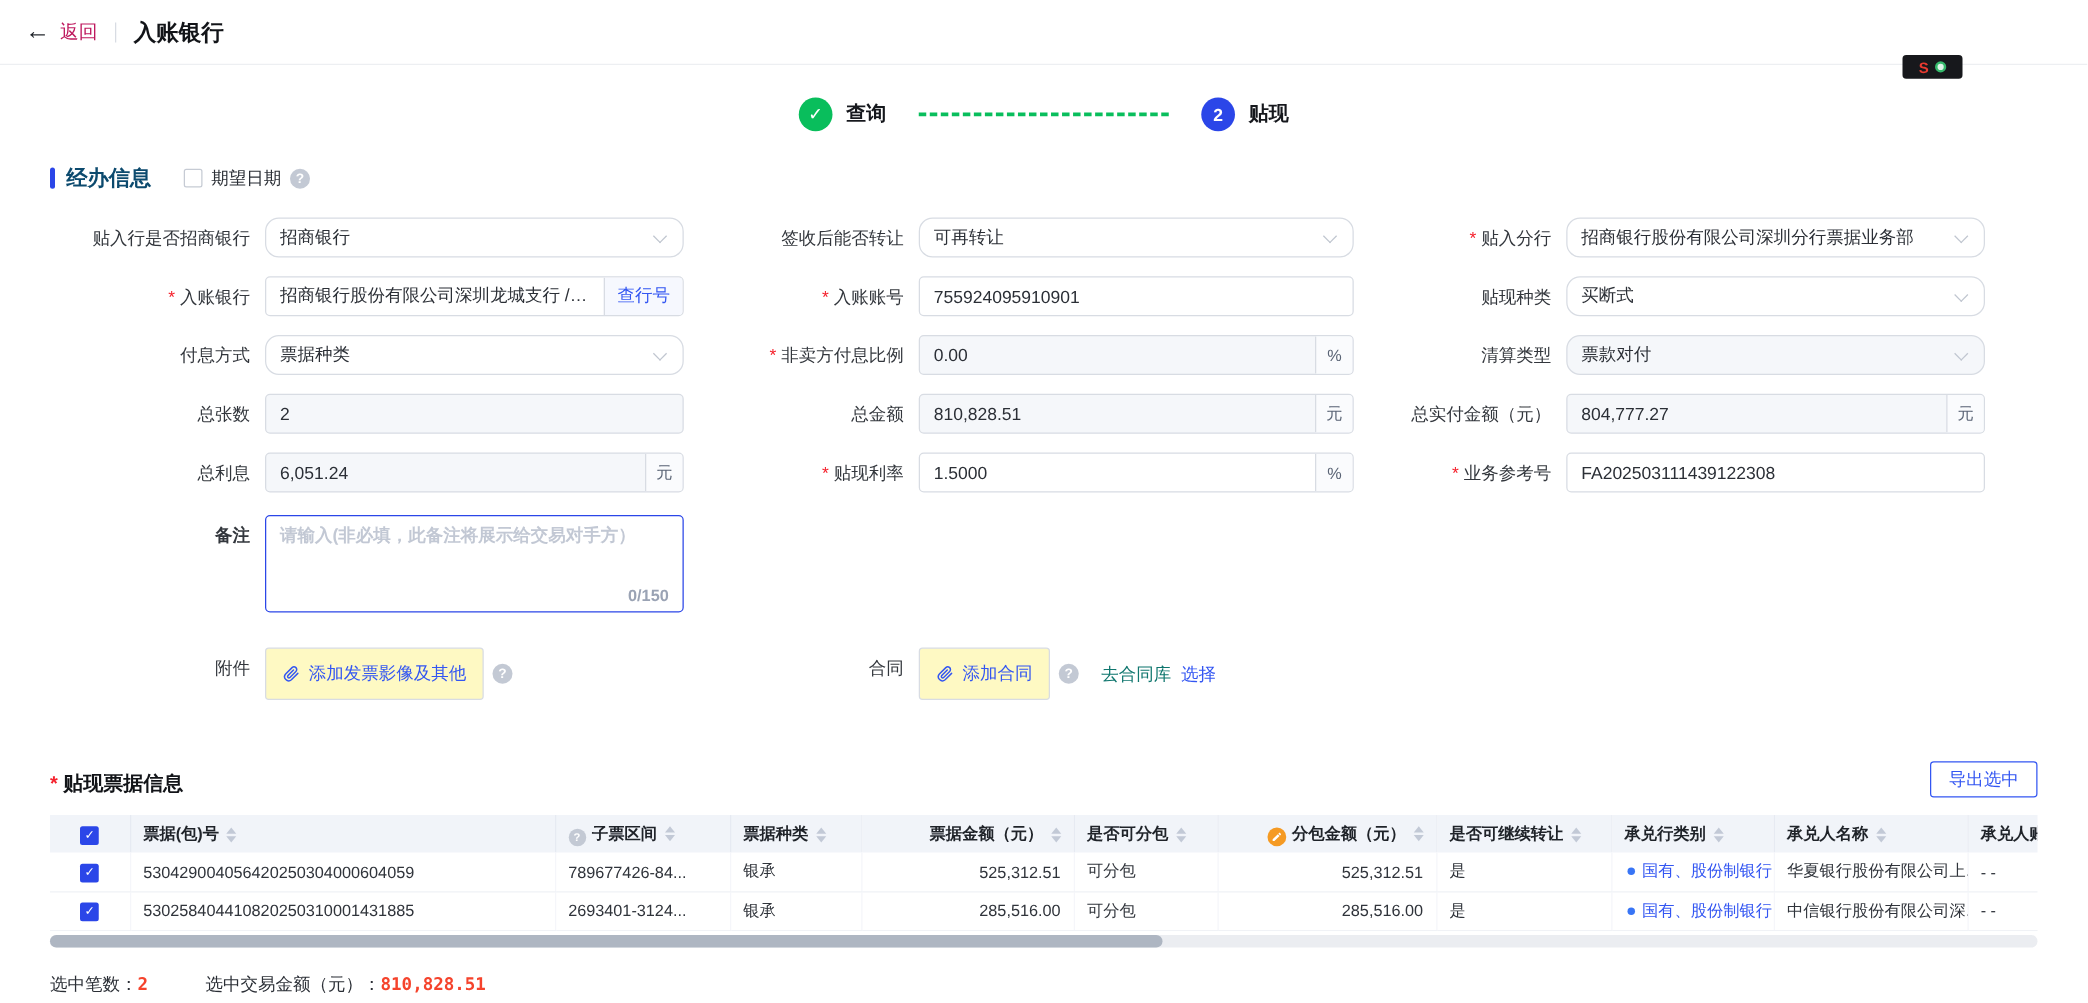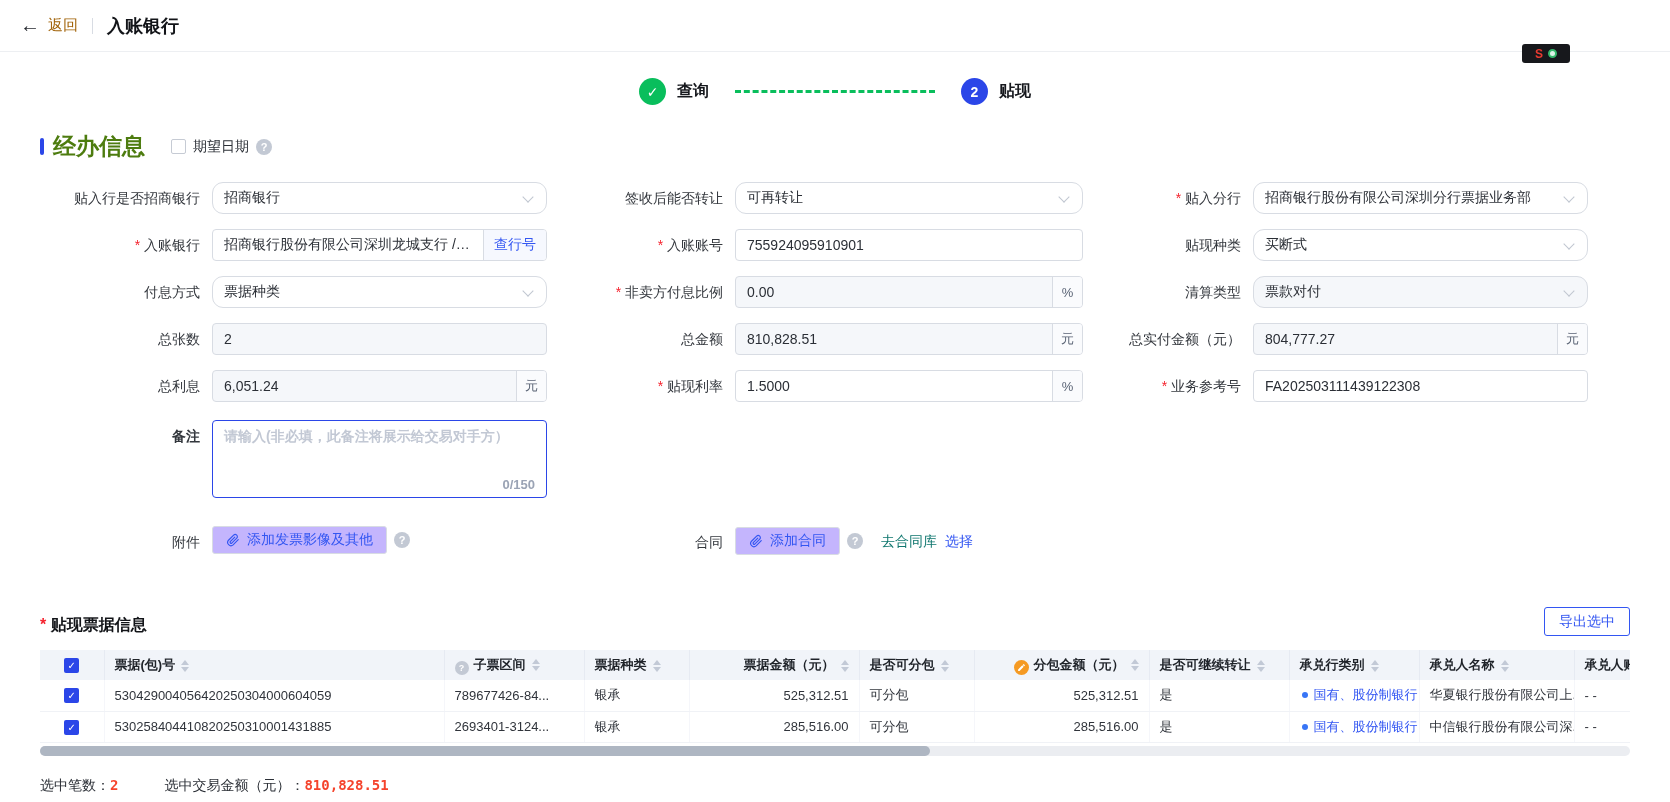--- a/index.html
+++ b/index.html
@@ -3,21 +3,21 @@
 <meta charset="utf-8">
 <style>
   * { box-sizing: border-box; margin: 0; padding: 0; }
   html,body { width:1670px; height:802px; overflow:hidden; background:#fff;
     font-family:"Liberation Sans","DejaVu Sans",sans-serif; color:#262626; font-size:14px; }
 
   
   .topbar { height:52px; display:flex; align-items:center; padding:0 20px;
     border-bottom:1px solid #EDEFF2; position:relative; }
   .back-ic { font-size:20px; color:#1f2329; margin-right:8px; cursor:pointer; }
-  .back-link { color:#a16207; font-size:15px; cursor:pointer; }
+  .back-link { color:#be185d; font-size:15px; cursor:pointer; }
   .tb-div { width:1px; height:16px; background:#D8DCE3; margin:0 14px; }
   .pg-title { font-size:18px; font-weight:bold; color:#121418; }
 
   .overlay-badge { position:absolute; top:44px; right:100px; height:19px; width:48px;
     background:#17181C; border-radius:3px; display:flex; align-items:center; justify-content:center;
     gap:5px; z-index:9; }
   .overlay-badge .s { color:#E83A30; font-weight:bold; font-size:12px; }
   .overlay-badge .dot { width:9px; height:9px; border-radius:50%; background:#DFF3E8; border:2px solid #35B86B; }
 
   
@@ -25,21 +25,21 @@
   .step-circle { width:27px; height:27px; border-radius:50%; display:flex; align-items:center;
     justify-content:center; color:#fff; font-weight:bold; font-size:14px; }
   .step-done { background:#09BE5C; }
   .step-cur  { background:#2B46E8; }
   .step-label { font-size:16px; font-weight:bold; color:#16181D; margin-left:11px; }
   .step-dash { width:200px; border-top:3px dashed #09BE5C; margin:0 26px; }
 
   
   .sec-head { display:flex; align-items:center; margin:26px 40px 20px 40px; }
   .sec-bar { width:4px; height:17px; background:#2B46E8; border-radius:2px; margin-right:9px; }
-  .sec-title { font-size:23px; font-weight:bold; color:#4d7c0f; }
+  .sec-title { font-size:17px; font-weight:bold; color:#0c4a6e; }
   .chk { width:15px; height:15px; border:1px solid #C6CBD4; border-radius:2px; background:#fff;
     margin:0 7px 0 26px; cursor:pointer; flex:0 0 auto; }
   .chk-label { color:#2b2f36; }
   .help { width:16px; height:16px; border-radius:50%; background:#C3C9D4; color:#fff;
     font-size:11px; font-weight:bold; display:inline-flex; align-items:center; justify-content:center;
     margin-left:7px; cursor:pointer; flex:0 0 auto; }
 
   
   .form { padding:0 40px; }
   .frow { display:grid; grid-template-columns:545px 506px 539px; }
@@ -64,22 +64,22 @@
     border-left:1px solid #D8DCE3; background:#FAFBFD; color:#5A6475; font-size:13px;
     min-width:30px; padding:0 6px; flex:0 0 auto; }
   .addon.link { color:#3356F2; background:#F6F8FE; cursor:pointer; font-size:14px; padding:0 10px; }
 
   .remark-box { flex:1; min-width:0; height:78px; border:1px solid #2B46E8; border-radius:4px;
     position:relative; padding:7px 11px; cursor:text; }
   .remark-ph { color:#C2C8D4; }
   .remark-cnt { position:absolute; right:11px; bottom:5px; color:#9AA3B4; font-size:13px; }
 
   .attach-row { margin-top:13px; }
-  .btn-plain { height:28px; display:inline-flex; align-items:center; gap:7px; padding:0 13px;
-    border:1px solid #D8DCE3; border-radius:3px; background:#c4b5fd; color:#3356F2; cursor:pointer;
+  .btn-plain { height:42px; display:inline-flex; align-items:center; gap:7px; padding:0 13px;
+    border:1px solid #D8DCE3; border-radius:3px; background:#fef9c3; color:#3356F2; cursor:pointer;
     white-space:nowrap; }
   .lib { margin-left:18px; line-height:30px; white-space:nowrap; }
   .lib .t { color:#0f766e; }
   .lib .a { color:#3356F2; cursor:pointer; margin-left:4px; }
 
   
   .bills-head { display:flex; align-items:flex-end; justify-content:space-between; margin:34px 40px 14px; }
   .bills-title { font-size:16px; font-weight:bold; color:#121418; }
   .btn-line { height:29px; display:inline-flex; align-items:center; padding:0 14px;
     border:1px solid #3356F2; border-radius:3px; background:#fff; color:#3356F2; cursor:pointer;

